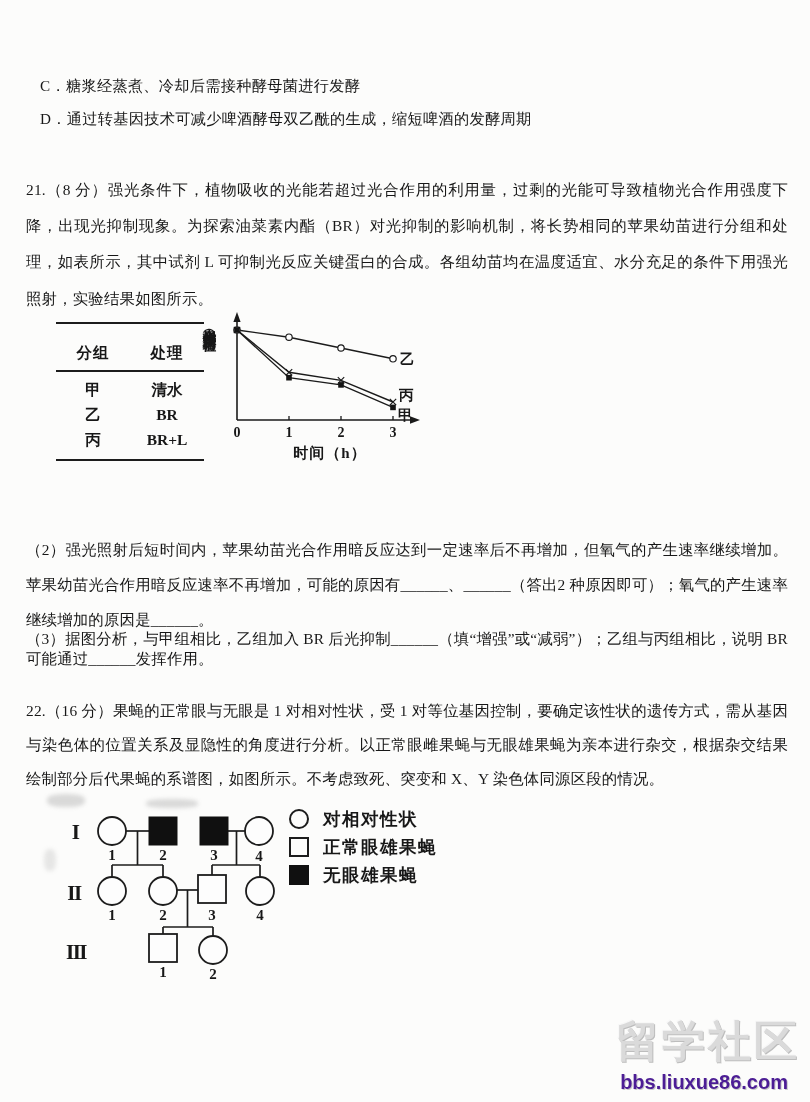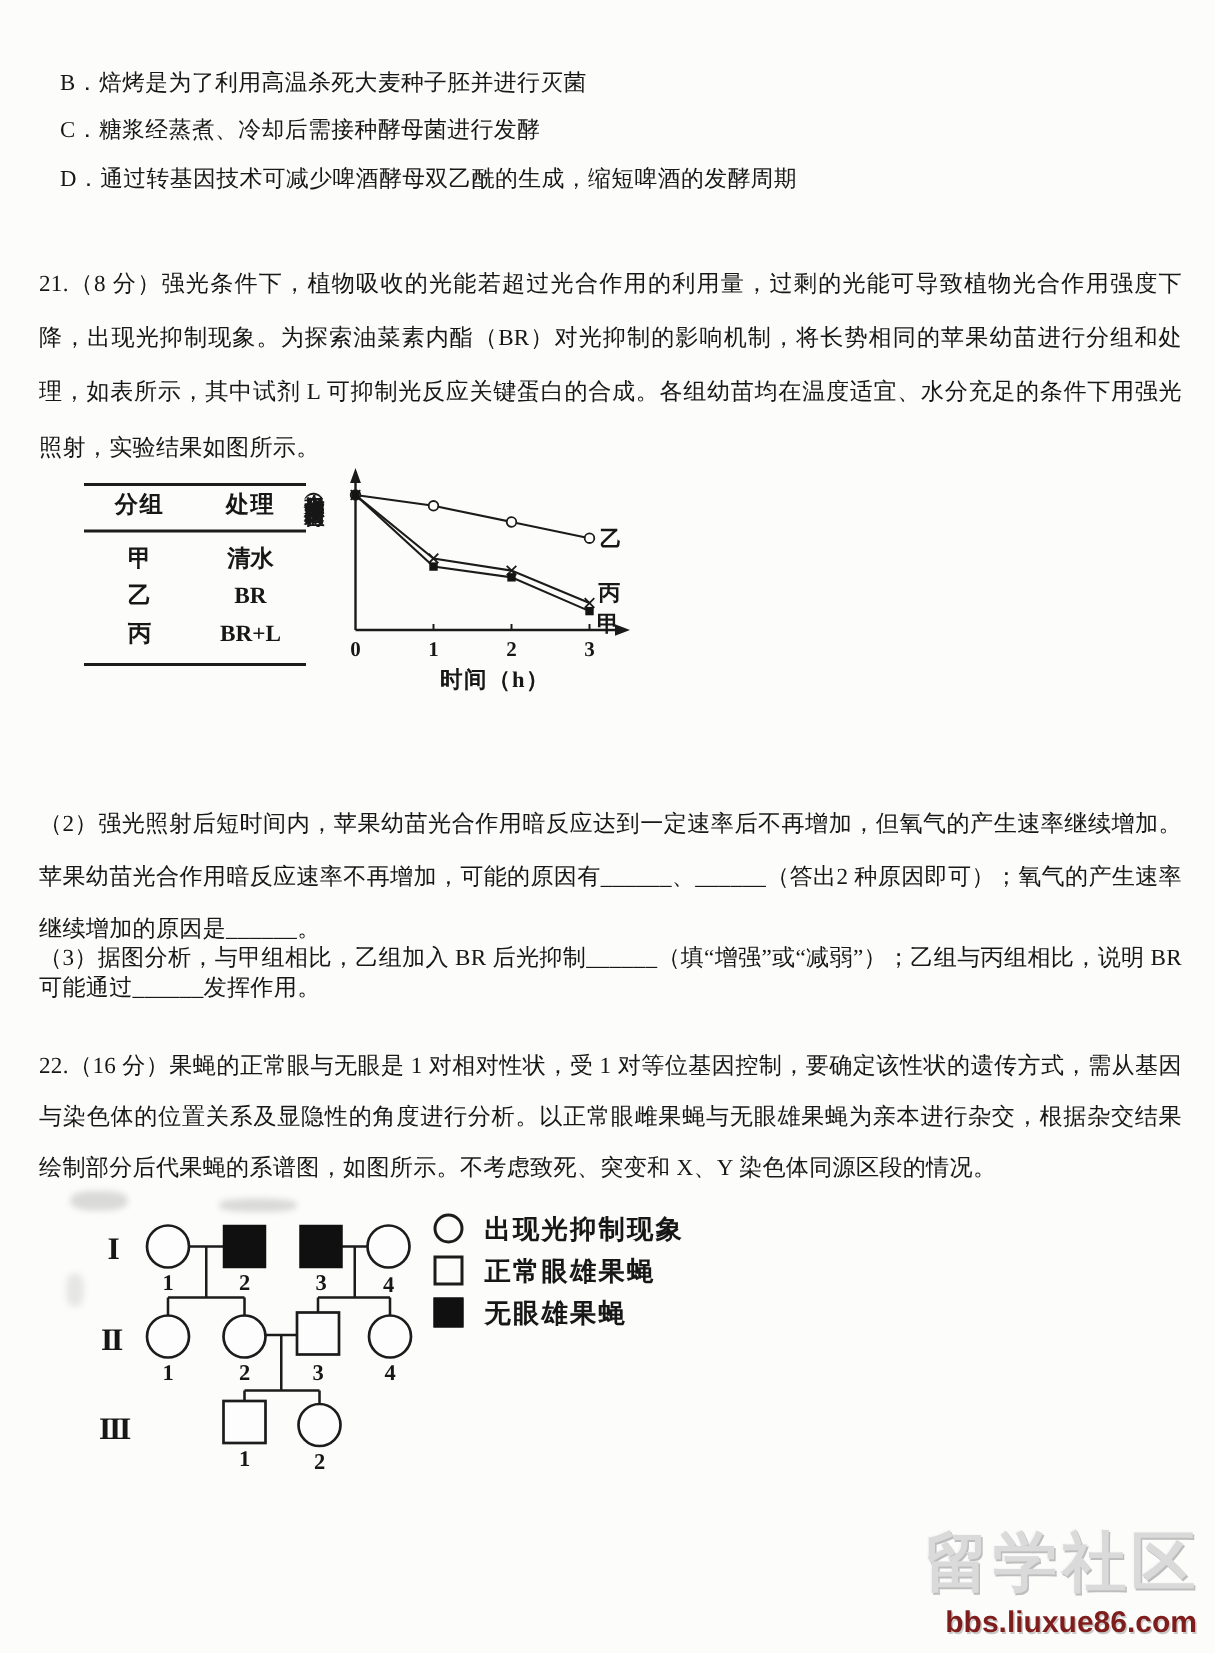--- a/index.html
+++ b/index.html
@@ -11,21 +11,21 @@
         line-height:35.8px;letter-spacing:0.2px;}
   .q21-stem{top:172px;line-height:36.2px;}
   .sub1{top:462px;line-height:35.2px;}
   .sub2{top:533px;line-height:34.8px;}
   .sub3{top:629px;line-height:20px;}
   .q22-stem{top:694px;line-height:33.8px;font-family:Liberation Serif, serif;}
 
   
   .data-table{position:absolute;left:56px;top:322px;width:148px;
         border-top:2.4px solid #1c1c1c;border-bottom:2.4px solid #1c1c1c;font-weight:600;}
-  .t-head{display:flex;border-bottom:2px solid #1c1c1c;padding:2px 0 6px 0;font-size:15.5px;}
+  .t-head{display:flex;border-bottom:2px solid #1c1c1c;padding:19px 0 6px 0;font-size:15.5px;}
   .t-head span{flex:1;text-align:center;letter-spacing:1px;}
   .t-row{display:flex;font-size:15.5px;line-height:25px;}
   .t-row span{flex:1;text-align:center;}
   .t-body{padding:5px 0 7px 0;}
 
   
   .ylabel{position:absolute;left:201px;top:318px;height:106px;writing-mode:vertical-lr;
         display:flex;align-items:center;font-size:13.5px;font-weight:600;line-height:16px;letter-spacing:1px;}
   .chart{position:absolute;left:198px;top:310px;width:240px;height:154px;}
   .axis{stroke:#1a1a1a;stroke-width:1.6;fill:none;}
@@ -60,29 +60,28 @@
   .smudge{position:absolute;background:#9a9a9a;opacity:0.35;filter:blur(2.2px);border-radius:40%;}
   .s1{left:47px;top:794px;width:38px;height:13px;}
   .s2{left:146px;top:799px;width:52px;height:9px;}
   .s3{left:44px;top:849px;width:12px;height:22px;opacity:0.22;}
 
   
   .watermark{position:absolute;right:10px;bottom:8px;text-align:right;
         font-family:"Liberation Sans","DejaVu Sans",sans-serif;}
   .wm-title{font-size:43px;font-weight:700;color:#dadada;letter-spacing:3px;
         text-shadow:1px 1px 0 #bdbdbd,-1px -1px 0 #f7f7f7;margin-left:35px;}
-  .wm-url{font-size:20px;font-weight:600;color:#7f1d1d;margin-top:0px;margin-right:2px;
+  .wm-url{font-size:20px;font-weight:600;color:#4c1d95;margin-top:0px;margin-right:12px;
         text-shadow:1px 1px 0 #c9c9c9;}
 </style>
 </head>
 <body>
 
 <div class="page">
 
-  <div class="opt" style="top:45px">B．焙烤是为了利用高温杀死大麦种子胚并进行灭菌</div>
   <div class="opt" style="top:76px">C．糖浆经蒸煮、冷却后需接种酵母菌进行发酵</div>
   <div class="opt" style="top:109px">D．通过转基因技术可减少啤酒酵母双乙酰的生成，缩短啤酒的发酵周期</div>
 
 
   <div class="para q21-stem">21.（8 分）强光条件下，植物吸收的光能若超过光合作用的利用量，过剩的光能可导致植物光合作用强度下降，出现光抑制现象。为探索油菜素内酯（BR）对光抑制的影响机制，将长势相同的苹果幼苗进行分组和处理，如表所示，其中试剂 L 可抑制光反应关键蛋白的合成。各组幼苗均在温度适宜、水分充足的条件下用强光照射，实验结果如图所示。</div>
 
   <div class="data-table">
     <div class="t-head">
       <span>分组</span>
       <span>处理</span>
@@ -187,21 +186,21 @@
 
     <rect class="ped-square-open" x="104" y="139" width="28" height="28"></rect>
     <circle class="ped-circle" cx="168" cy="155" r="14"></circle>
     <text class="ped-num" x="118" y="182">1</text>
     <text class="ped-num" x="168" y="184">2</text>
   </svg>
 
   <div class="legend">
     <div class="legend-row">
       <span class="sym circle"></span>
-      <span class="legend-label">出现光抑制现象</span>
+      <span class="legend-label">对相对性状</span>
     </div>
     <div class="legend-row">
       <span class="sym square"></span>
       <span class="legend-label">正常眼雄果蝇</span>
     </div>
     <div class="legend-row">
       <span class="sym square-filled"></span>
       <span class="legend-label">无眼雄果蝇</span>
     </div>
   </div>

